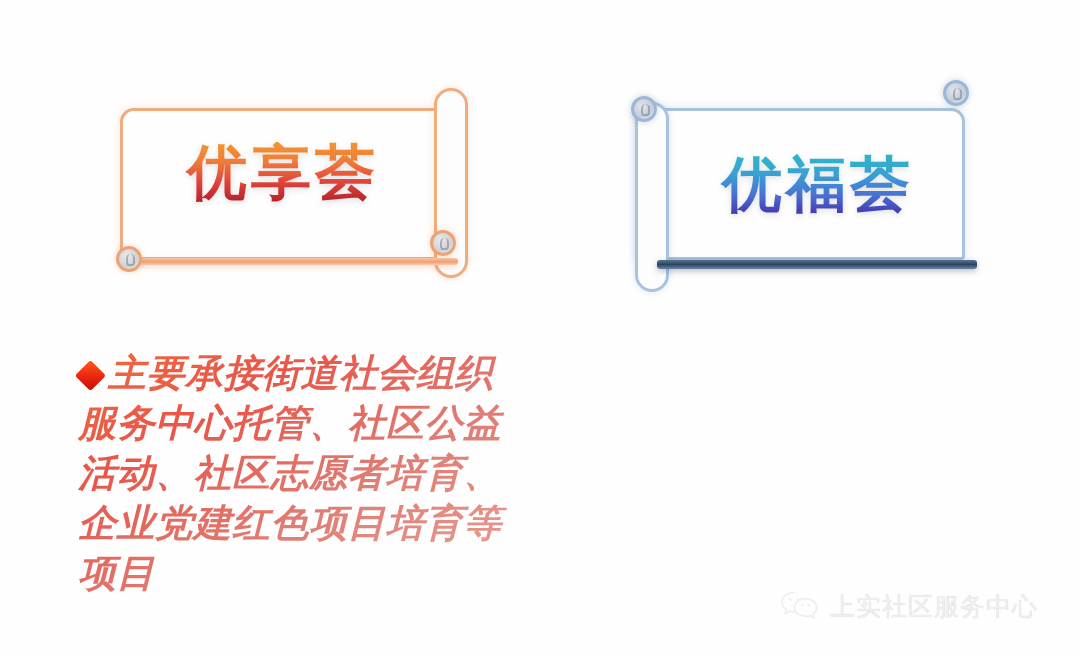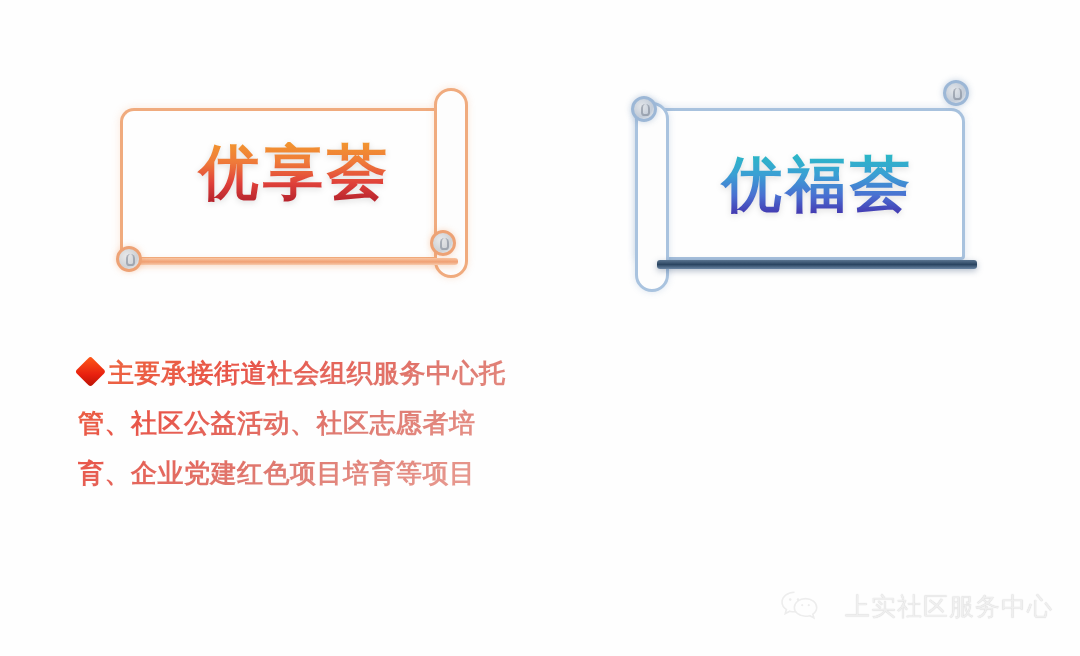--- a/index.html
+++ b/index.html
@@ -138,21 +138,21 @@
     border: 2px solid rgba(120,130,145,0.55);
     border-top: none;
     box-sizing: border-box;
   }
 
   
   .scroll-title {
     position: absolute;
     top: 62px;
     width: 330px;
-    left: 32px;
+    left: 20px;
     text-align: center;
     font-size: 60px;
     font-weight: 700;
     letter-spacing: 4px;
     line-height: 1;
     font-family: "DejaVu Sans", "Liberation Sans", sans-serif;
     -webkit-background-clip: text;
     background-clip: text;
     color: transparent;
     -webkit-text-fill-color: transparent;
@@ -164,28 +164,29 @@
   #title-youfuhui {
     left: 40px;
     background-image: linear-gradient(180deg, #2bb8c6 0%, #3aa0d4 34%, #4a6fd1 70%, #4338b0 100%);
     margin-top: 12px;
   }
 
   
   .desc {
     position: absolute;
     top: 348px;
-    font-size: 26px;
+    font-size: 38px;
     font-weight: 700;
     line-height: 50px;
     letter-spacing: 0.5px;
     font-family: "DejaVu Sans", "Liberation Sans", sans-serif;
     -webkit-background-clip: text;
     background-clip: text;
     color: transparent;
+    font-style: italic;
     -webkit-text-fill-color: transparent;
   }
   #desc-youxianghui {
     left: 18px;
     width: 442px;
     background-image: linear-gradient(150deg, #ef6a3c 0%, #e8564a 28%, #df7b72 58%, #eaa49a 100%);
   }
   #desc-youfuhui {
     left: 14px;
     width: 470px;
@@ -208,21 +209,21 @@
     background: linear-gradient(135deg,#3b35c8 0%, #1f1aa0 60%, #151178 100%);
   }
 
   
   #watermark {
     position: absolute;
     left: 778px;
     top: 588px;
     display: flex;
     align-items: center;
-    gap: 23px;
+    gap: 8px;
     opacity: 0.92;
   }
   #wechat-icon { flex: 0 0 auto; }
   #watermark-label {
     font-size: 25px;
     font-weight: 400;
     color: #eeeeee;
     letter-spacing: 1px;
     font-family: "DejaVu Sans", "Liberation Sans", sans-serif;
     text-shadow: 0 0 1px rgba(190,190,190,0.9);

